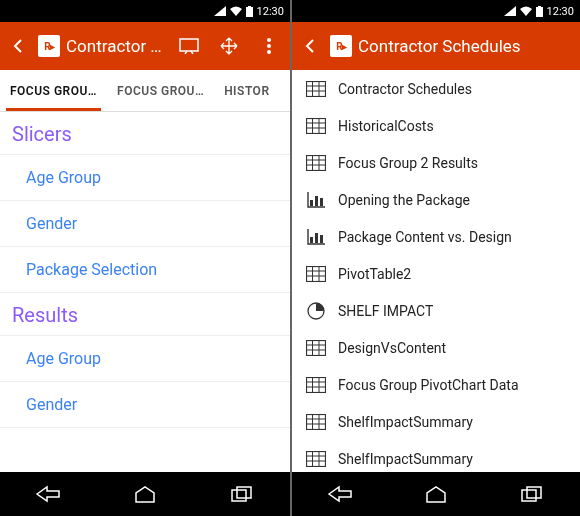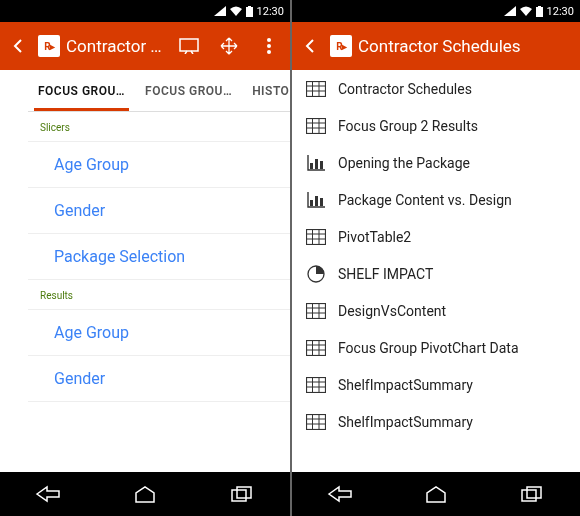--- a/index.html
+++ b/index.html
@@ -92,22 +92,22 @@
   .tab.active::after {
     content:"";
     position:absolute;
     left:6px; right:6px; bottom:0;
     height:3px;
     background:#d83b01;
   }
 
   
   .section-label {
-    font-size: 10px;
-    color:#4d7c0f;
+    font-size: 20px;
+    color:#8b5cf6;
     padding: 10px 12px 8px;
     border-bottom:1px solid #eee;
   }
   .row {
     font-size: 16px;
     color:#3b82f6;
     padding: 13px 12px 13px 26px;
     border-bottom:1px solid #eee;
   }
 
@@ -138,21 +138,21 @@
   .navbar {
     height: 44px;
     background:#000;
     display:flex;
     justify-content:space-around;
     align-items:center;
     margin-top:auto;
   }
   .navbtn { width:40px; height:30px; display:flex; align-items:center; justify-content:center; }
 
-  .content { flex:1; display:flex; flex-direction:column; overflow:hidden; background:#fff;padding-left:28px; }
+  .content { flex:1; display:flex; flex-direction:column; overflow:hidden; background:#fff; }
 
   svg { display:block; }
 </style>
 </head>
 <body>
 
 <div class="phone">
   <div class="statusbar">
     <span>
       <svg width="12" height="10">
@@ -291,20 +291,32 @@
       <div class="navitem">
         <span class="ico">
           <svg width="20" height="16">
             <rect x="0.5" y="0.5" width="19" height="15" fill="none" stroke="#333" stroke-width="1.2"></rect>
             <line x1="0" y1="5" x2="20" y2="5" stroke="#333"></line>
             <line x1="0" y1="10" x2="20" y2="10" stroke="#333"></line>
             <line x1="6.5" y1="0" x2="6.5" y2="16" stroke="#333"></line>
             <line x1="13" y1="0" x2="13" y2="16" stroke="#333"></line>
           </svg>
         </span>
+        <span>HistoricalCosts</span>
+      </div>
+      <div class="navitem">
+        <span class="ico">
+          <svg width="20" height="16">
+            <rect x="0.5" y="0.5" width="19" height="15" fill="none" stroke="#333" stroke-width="1.2"></rect>
+            <line x1="0" y1="5" x2="20" y2="5" stroke="#333"></line>
+            <line x1="0" y1="10" x2="20" y2="10" stroke="#333"></line>
+            <line x1="6.5" y1="0" x2="6.5" y2="16" stroke="#333"></line>
+            <line x1="13" y1="0" x2="13" y2="16" stroke="#333"></line>
+          </svg>
+        </span>
         <span>Focus Group 2 Results</span>
       </div>
       <div class="navitem">
         <span class="ico">
           <svg width="18" height="16">
             <path d="M1 0 L1 15 L18 15" stroke="#333" stroke-width="1.4" fill="none"></path>
             <rect x="3" y="8" width="3" height="6" fill="#333"></rect>
             <rect x="8" y="4" width="3" height="10" fill="#333"></rect>
             <rect x="13" y="6" width="3" height="8" fill="#333"></rect>
           </svg>

